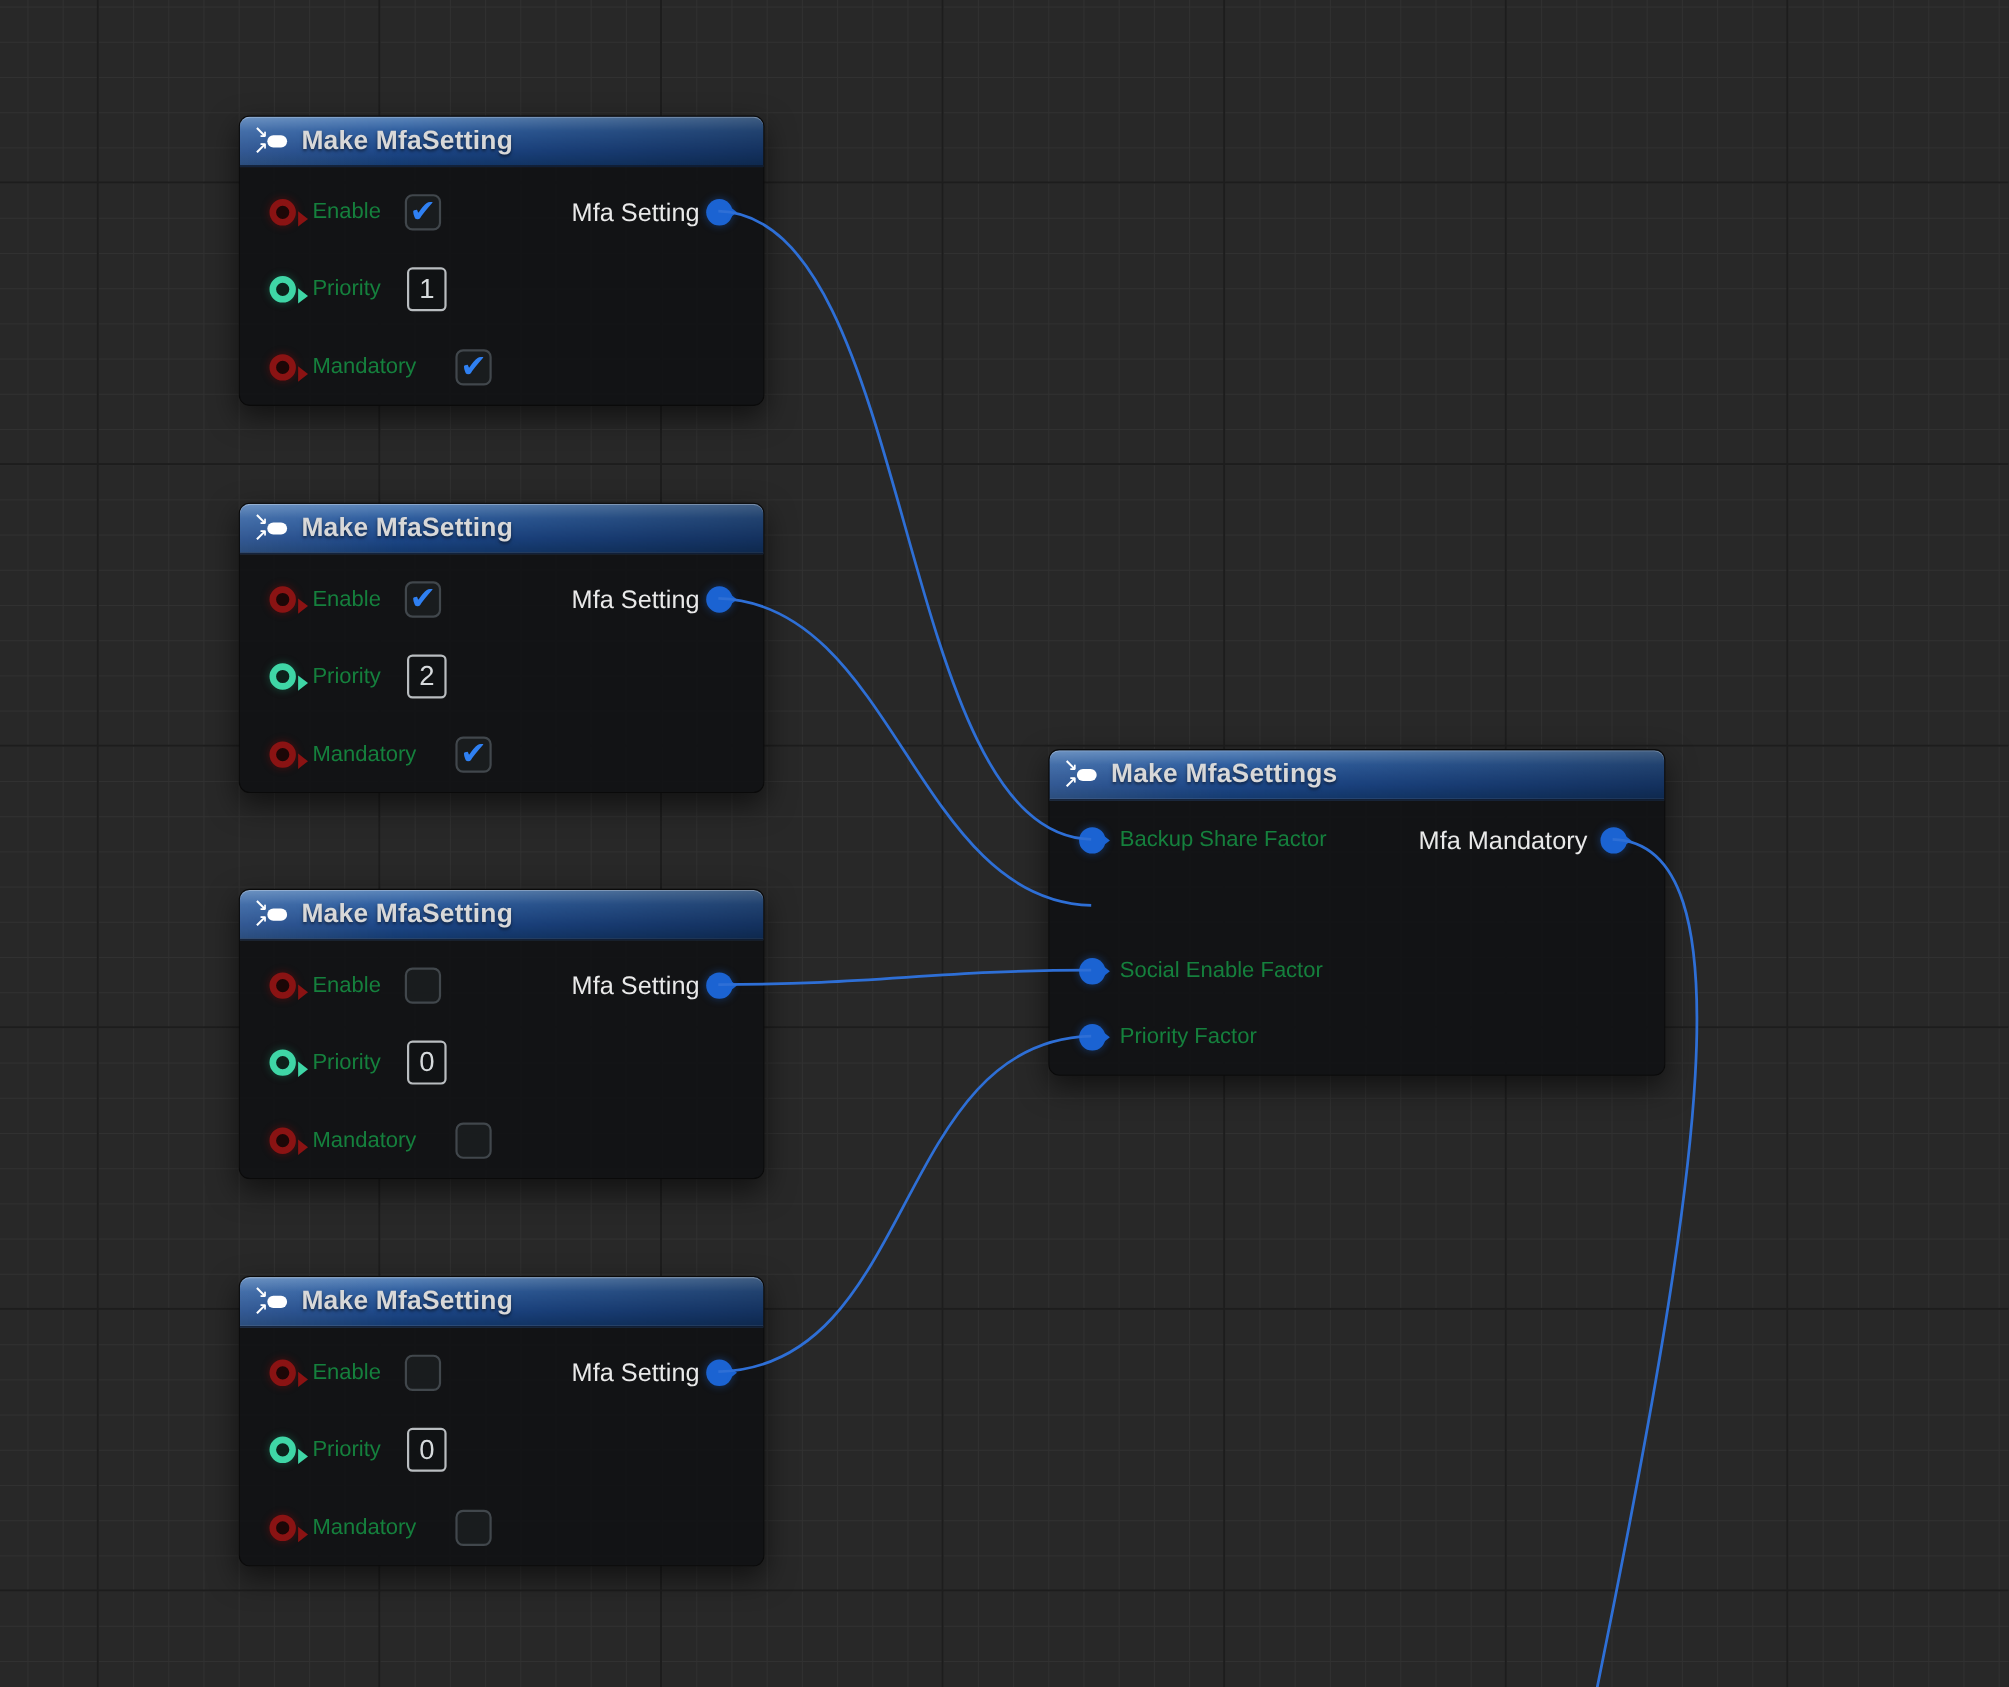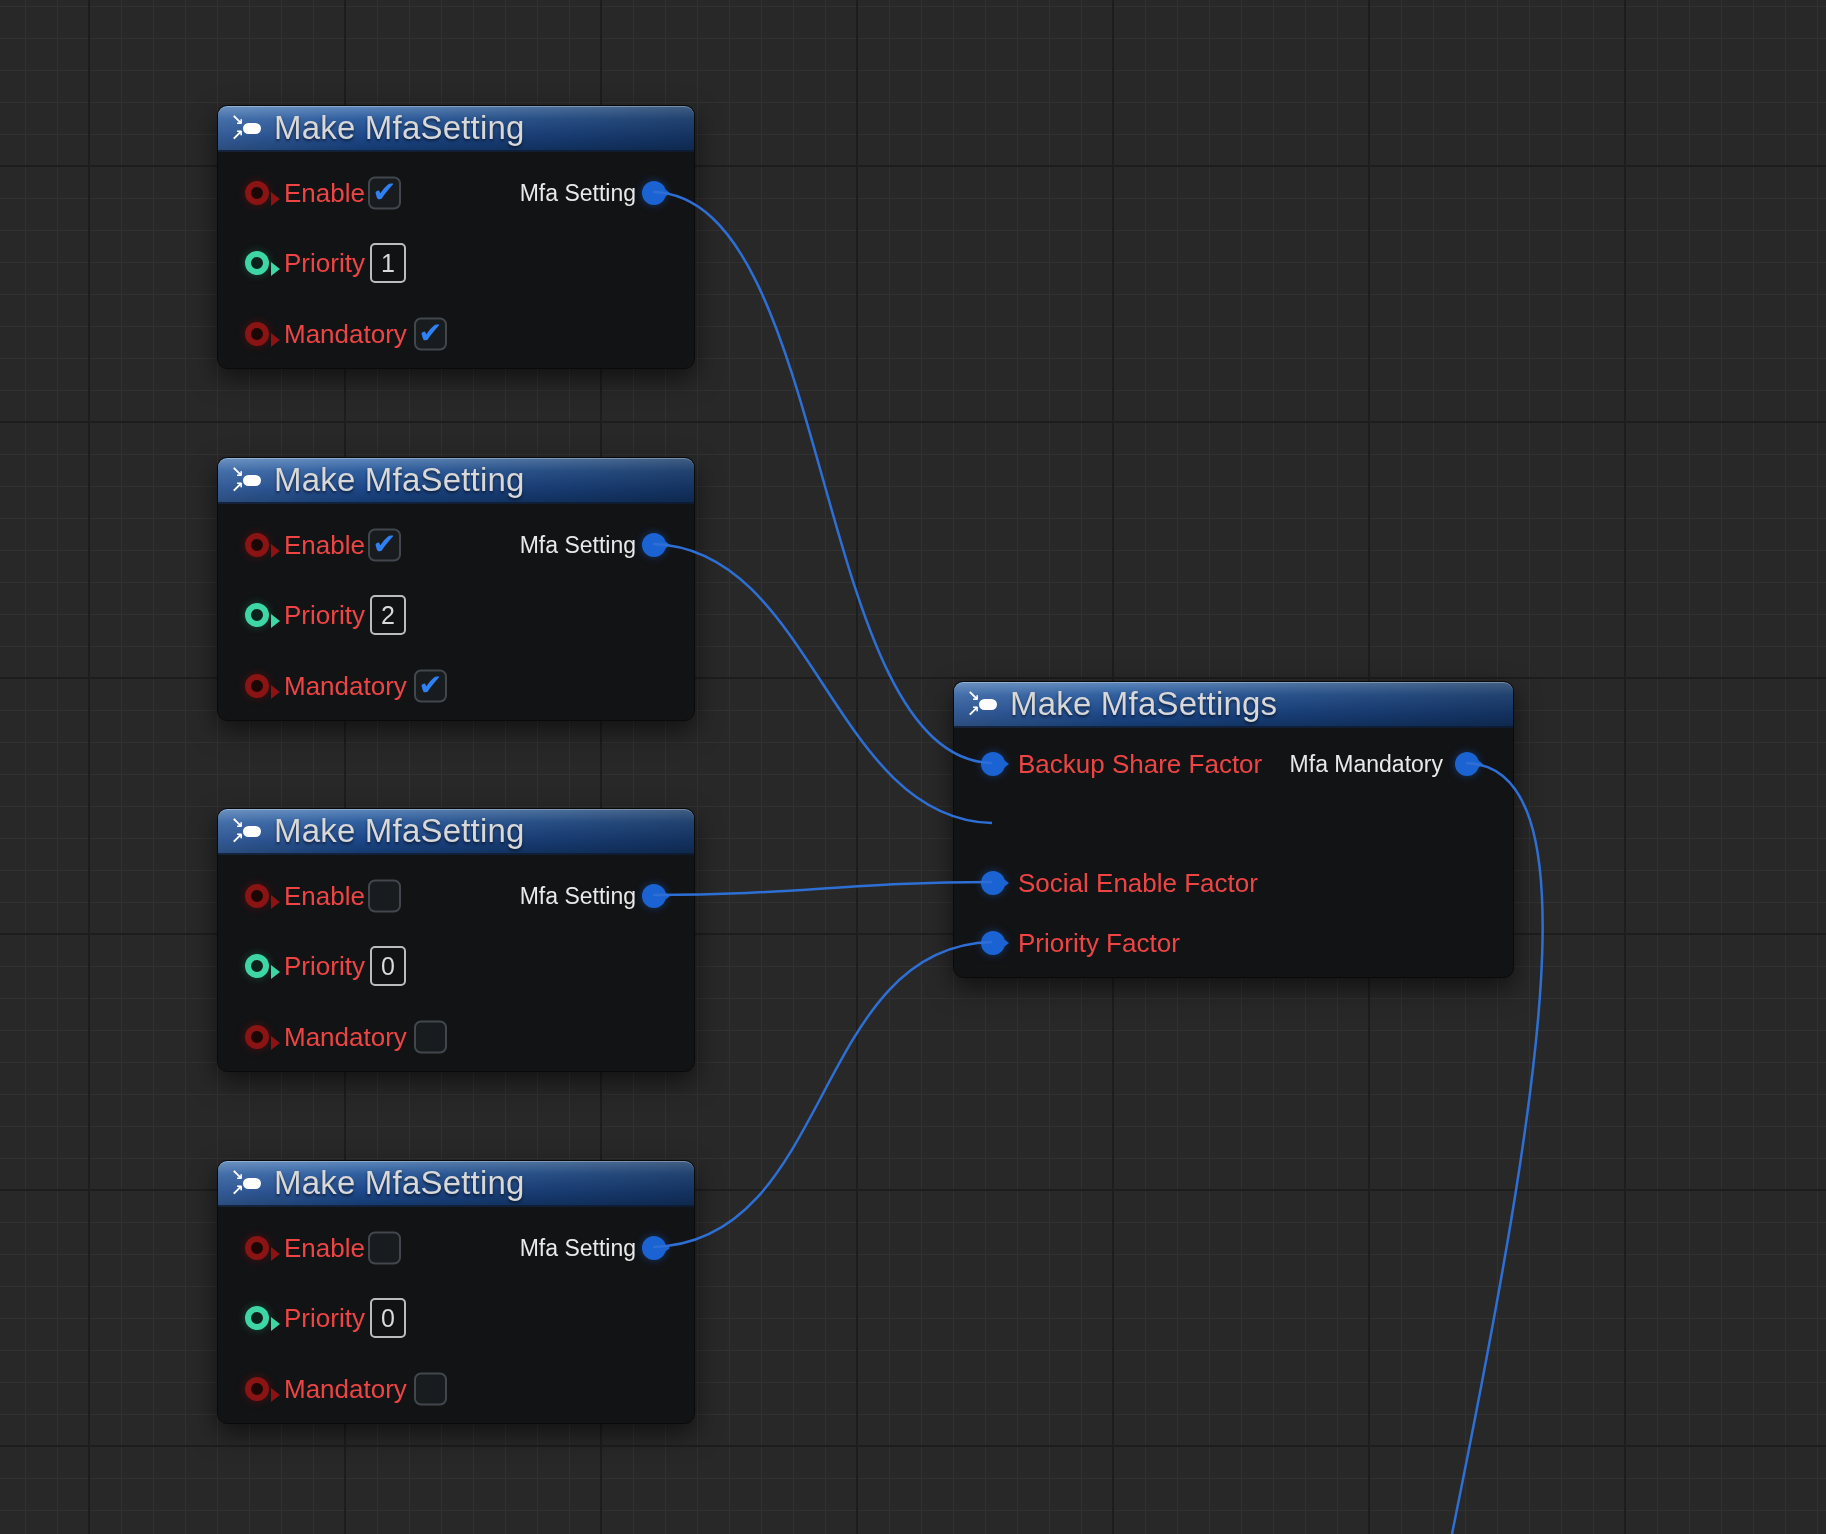--- a/index.html
+++ b/index.html
@@ -28,34 +28,34 @@
     position:absolute;left:0;top:0;right:0;height:46px;
     border-radius:9px 9px 0 0;
     background-image:
       linear-gradient(90deg, rgba(255,255,255,0.10) 0%, rgba(0,0,0,0) 30%, rgba(0,0,0,0.30) 100%),
       linear-gradient(180deg, #5d87bb 0%, #2f5e9f 30%, #1c4687 72%, #143a6f 100%);
     box-shadow:inset 0 1px 0 rgba(255,255,255,0.28);
     border-bottom:2px solid rgba(6,16,36,0.85);
     display:flex;align-items:center;padding-left:13px;box-sizing:border-box;
   }
   .node-title{
-    font-size:33px;font-weight:400;color:#d8d8d8;margin-left:11px;
+    font-size:24px;font-weight:700;color:#d8d8d8;margin-left:11px;
     letter-spacing:0.2px;text-shadow:0 2px 3px rgba(0,0,0,0.55);
     white-space:nowrap;
   }
   .make-icon{position:relative;width:32px;height:28px;flex:0 0 auto;}
   .make-icon .pill{position:absolute;right:2px;top:9px;width:18px;height:11px;border-radius:6px;background:#ffffff;}
   .make-icon .arr{position:absolute;color:#ffffff;font-size:15px;font-weight:700;line-height:1;font-family:"DejaVu Sans",sans-serif;}
   .make-icon .arr.tl{left:0;top:-1px;}
   .make-icon .arr.bl{left:0;bottom:-1px;}
 
   .row{position:absolute;left:0;right:0;height:36px;}
   .row-label{
     position:absolute;left:66px;top:50%;transform:translateY(-50%);
-    font-size:26px;color:#ef4444;white-space:nowrap;
+    font-size:20px;color:#15803d;white-space:nowrap;
   }
   .row-label.n5{left:64px;}
   .out-label{
     position:absolute;top:50%;transform:translateY(-50%);
     font-size:23px;color:#e9e9e9;white-space:nowrap;
   }
 
   .pin{position:absolute;top:50%;margin-top:-12px;width:24px;height:24px;border-radius:50%;box-sizing:border-box;}
   .pin::after{
     content:'';position:absolute;left:20px;top:5px;width:0;height:0;

